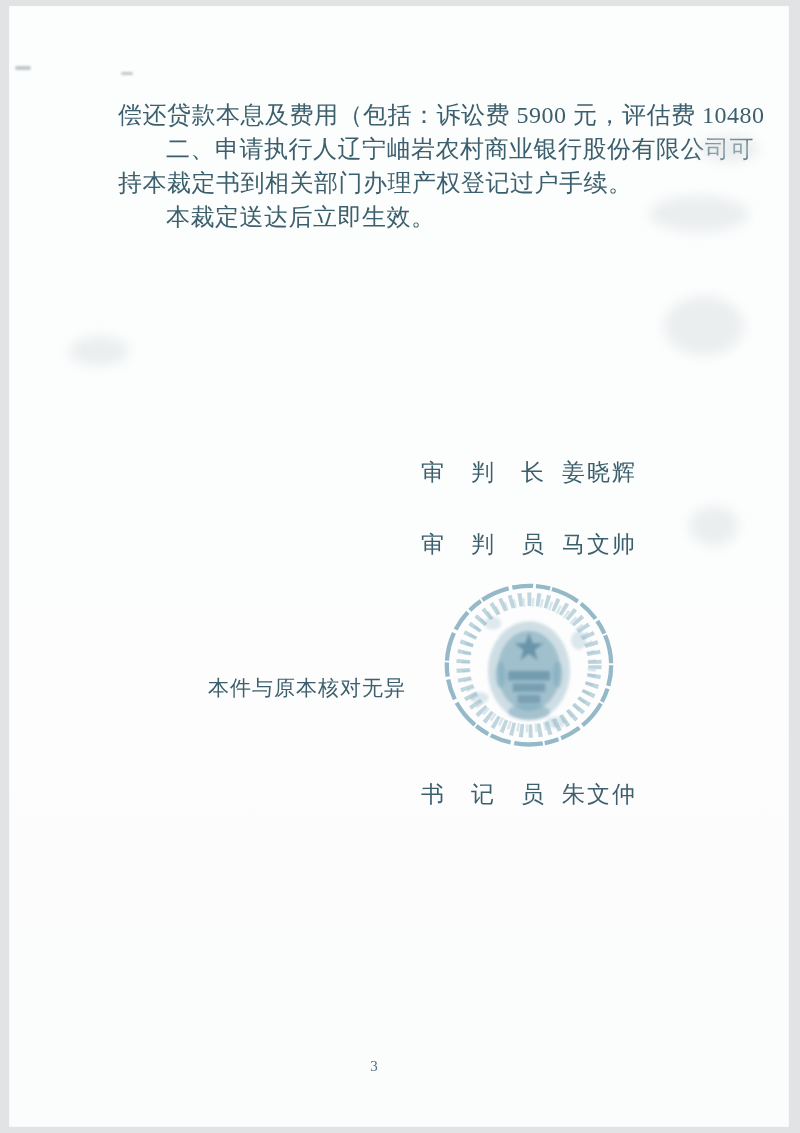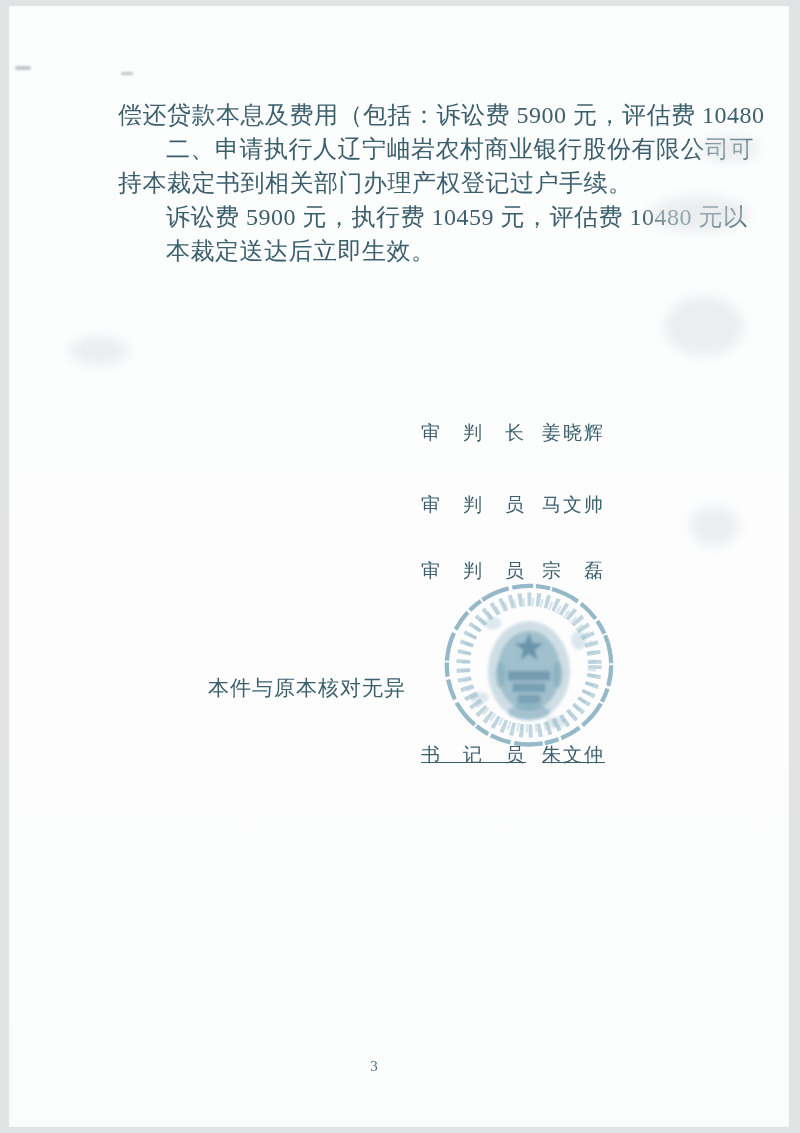--- a/index.html
+++ b/index.html
@@ -23,40 +23,41 @@
     line-height: 34px;
     letter-spacing: 0.5px;
     color: #3c5f6d;
     text-align: justify;
   }
   .line { white-space: nowrap; }
   .line.indent { padding-left: 48px; }
   .sig-line {
     position: absolute;
     left: 412px;
-    font-size: 19px;
+    font-size: 23px;
     color: #3c5f6d;
     white-space: nowrap;
     z-index: 3;
+    margin-top: 37px;
   }
   .sig-role { letter-spacing: 2px; }
   .sig-name { margin-left: 16px; letter-spacing: 2px; }
   .sig-1 { top: 414px; }
   .sig-2 { top: 486px; }
   .sig-3 { top: 552px; }
   .date-line {
     position: absolute;
     left: 406px; top: 668px;
     font-size: 23px;
     letter-spacing: 1.5px;
     color: #3a5a68;
     white-space: nowrap;
     z-index: 3;
   }
-  .clerk-line { top: 736px; text-decoration: underline; }
+  .clerk-line { top: 736px; }
   .copy-note {
     position: absolute;
     left: 199px; top: 668px;
     font-size: 21px;
     letter-spacing: 1px;
     color: #3c5f6d;
     white-space: nowrap;
   }
   .page-number {
     position: absolute;
@@ -98,32 +99,28 @@
   <div class="smudge" style="left:690px; top:130px; width:60px; height:26px;"></div>
   <div class="smudge" style="left:680px; top:500px; width:50px; height:40px;"></div>
   <div class="smudge" style="left:60px; top:330px; width:60px; height:30px;"></div>
   <div class="speck" style="left:6px; top:60px; width:16px; height:4px;"></div>
   <div class="speck" style="left:112px; top:66px; width:12px; height:3px;"></div>
 
   <div class="body-text">
     <div class="line">偿还贷款本息及费用（包括：诉讼费 5900 元，评估费 10480</div>
     <div class="line indent">二、申请执行人辽宁岫岩农村商业银行股份有限公司可</div>
     <div class="line">持本裁定书到相关部门办理产权登记过户手续。</div>
-    <div class="line indent">诉讼费 5900 元，执行费 10459 元，评估费 10480 元以</div>
     <div class="line indent">本裁定送达后立即生效。</div>
   </div>
 
   <div class="sig-line sig-1">
     <span class="sig-role">审　判　长</span><span class="sig-name">姜晓辉</span>
   </div>
   <div class="sig-line sig-2">
     <span class="sig-role">审　判　员</span><span class="sig-name">马文帅</span>
-  </div>
-  <div class="sig-line sig-3">
-    <span class="sig-role">审　判　员</span><span class="sig-name">宗　磊</span>
   </div>
 
   <svg class="seal" viewBox="0 0 180 180" xmlns="http://www.w3.org/2000/svg">
     <defs>
       <filter id="blur1">
           <feGaussianBlur stdDeviation="0.7"></feGaussianBlur>
         </filter>
       <filter id="blur2">
           <feGaussianBlur stdDeviation="1.6"></feGaussianBlur>
         </filter>

